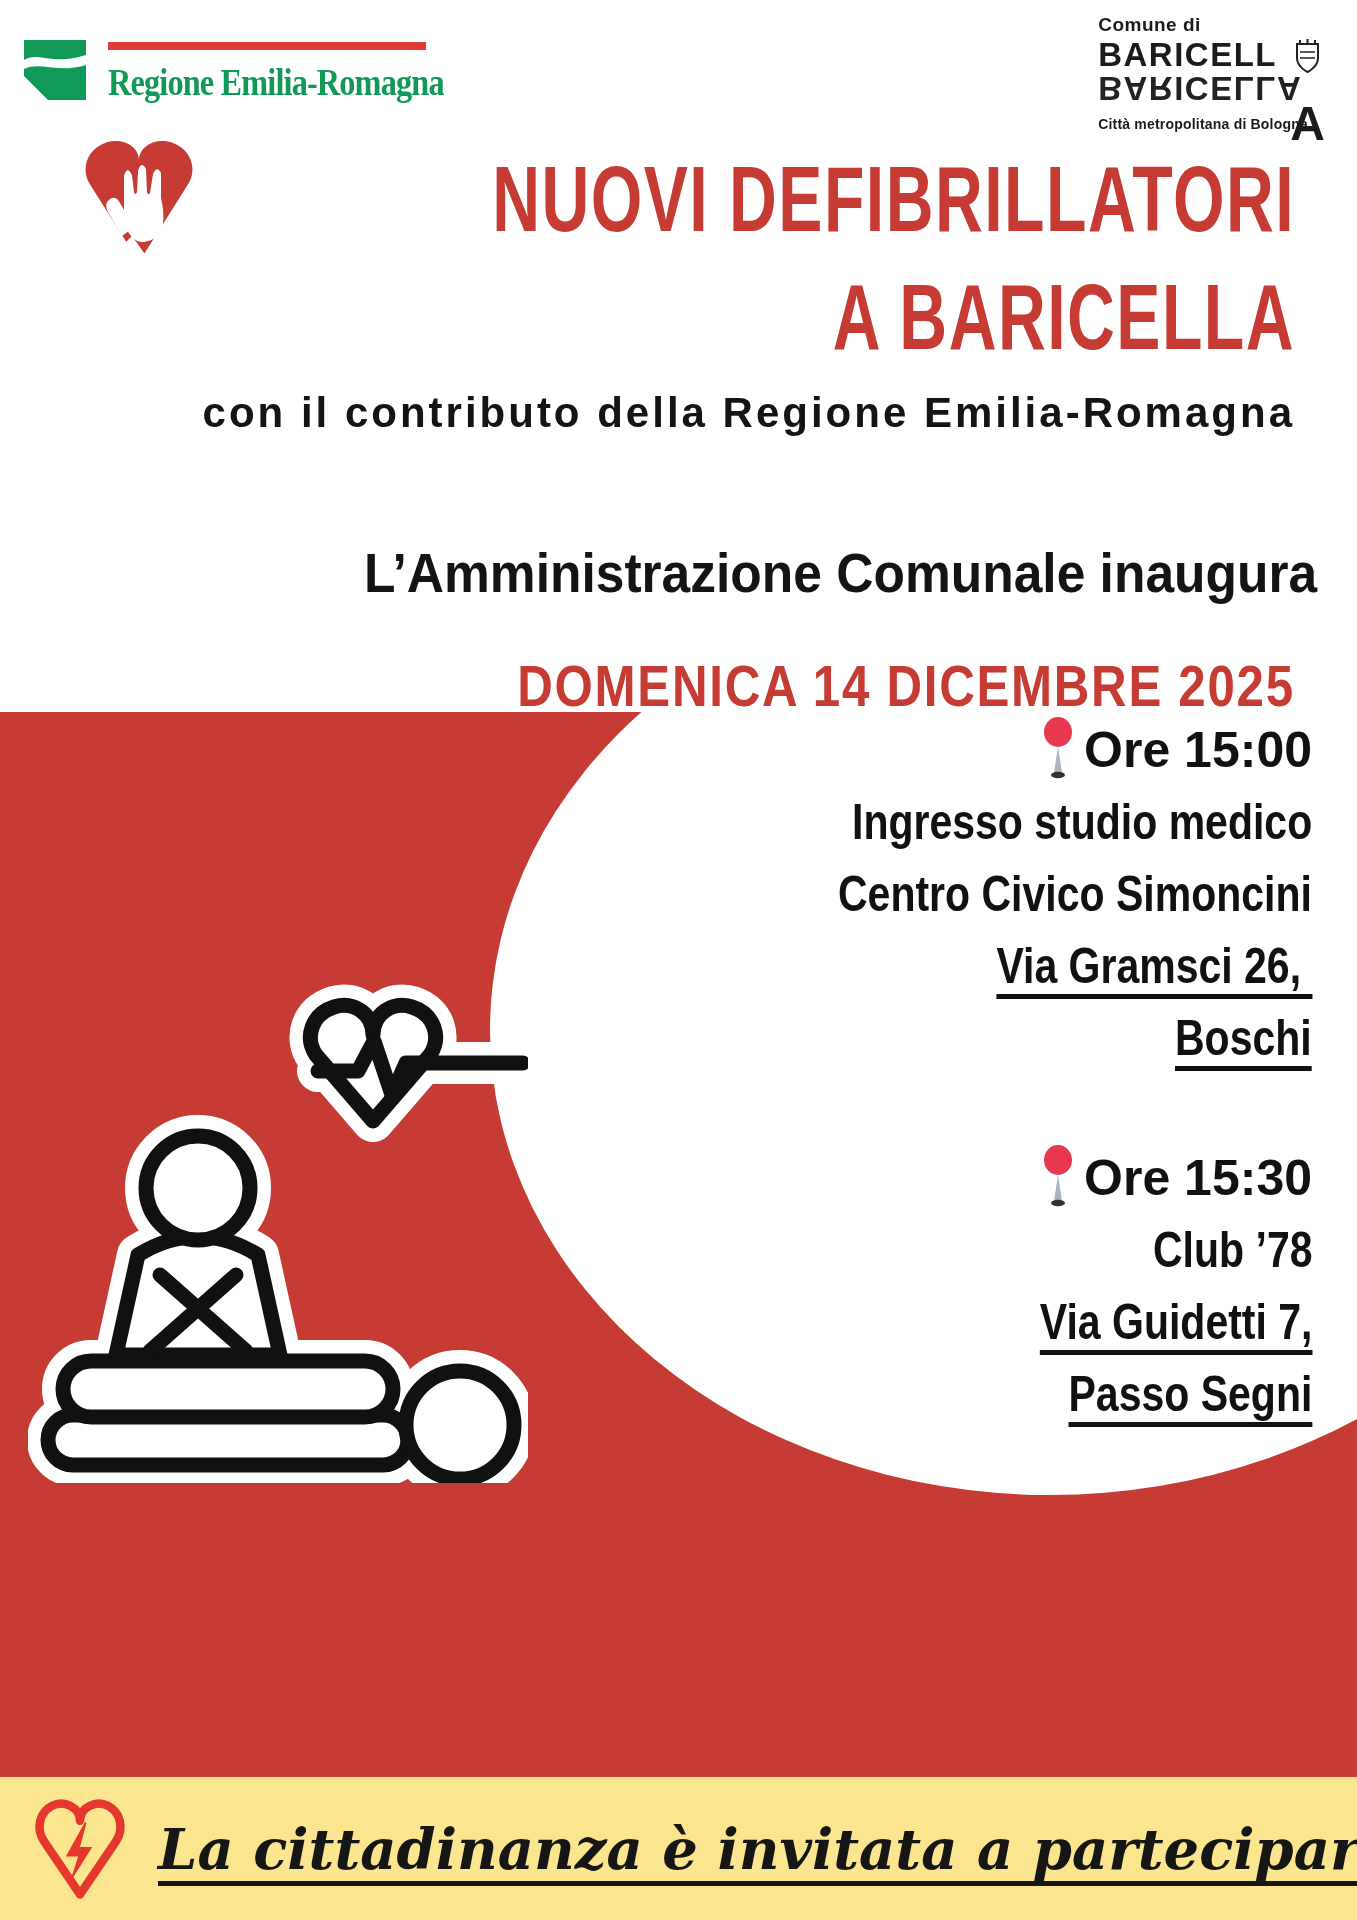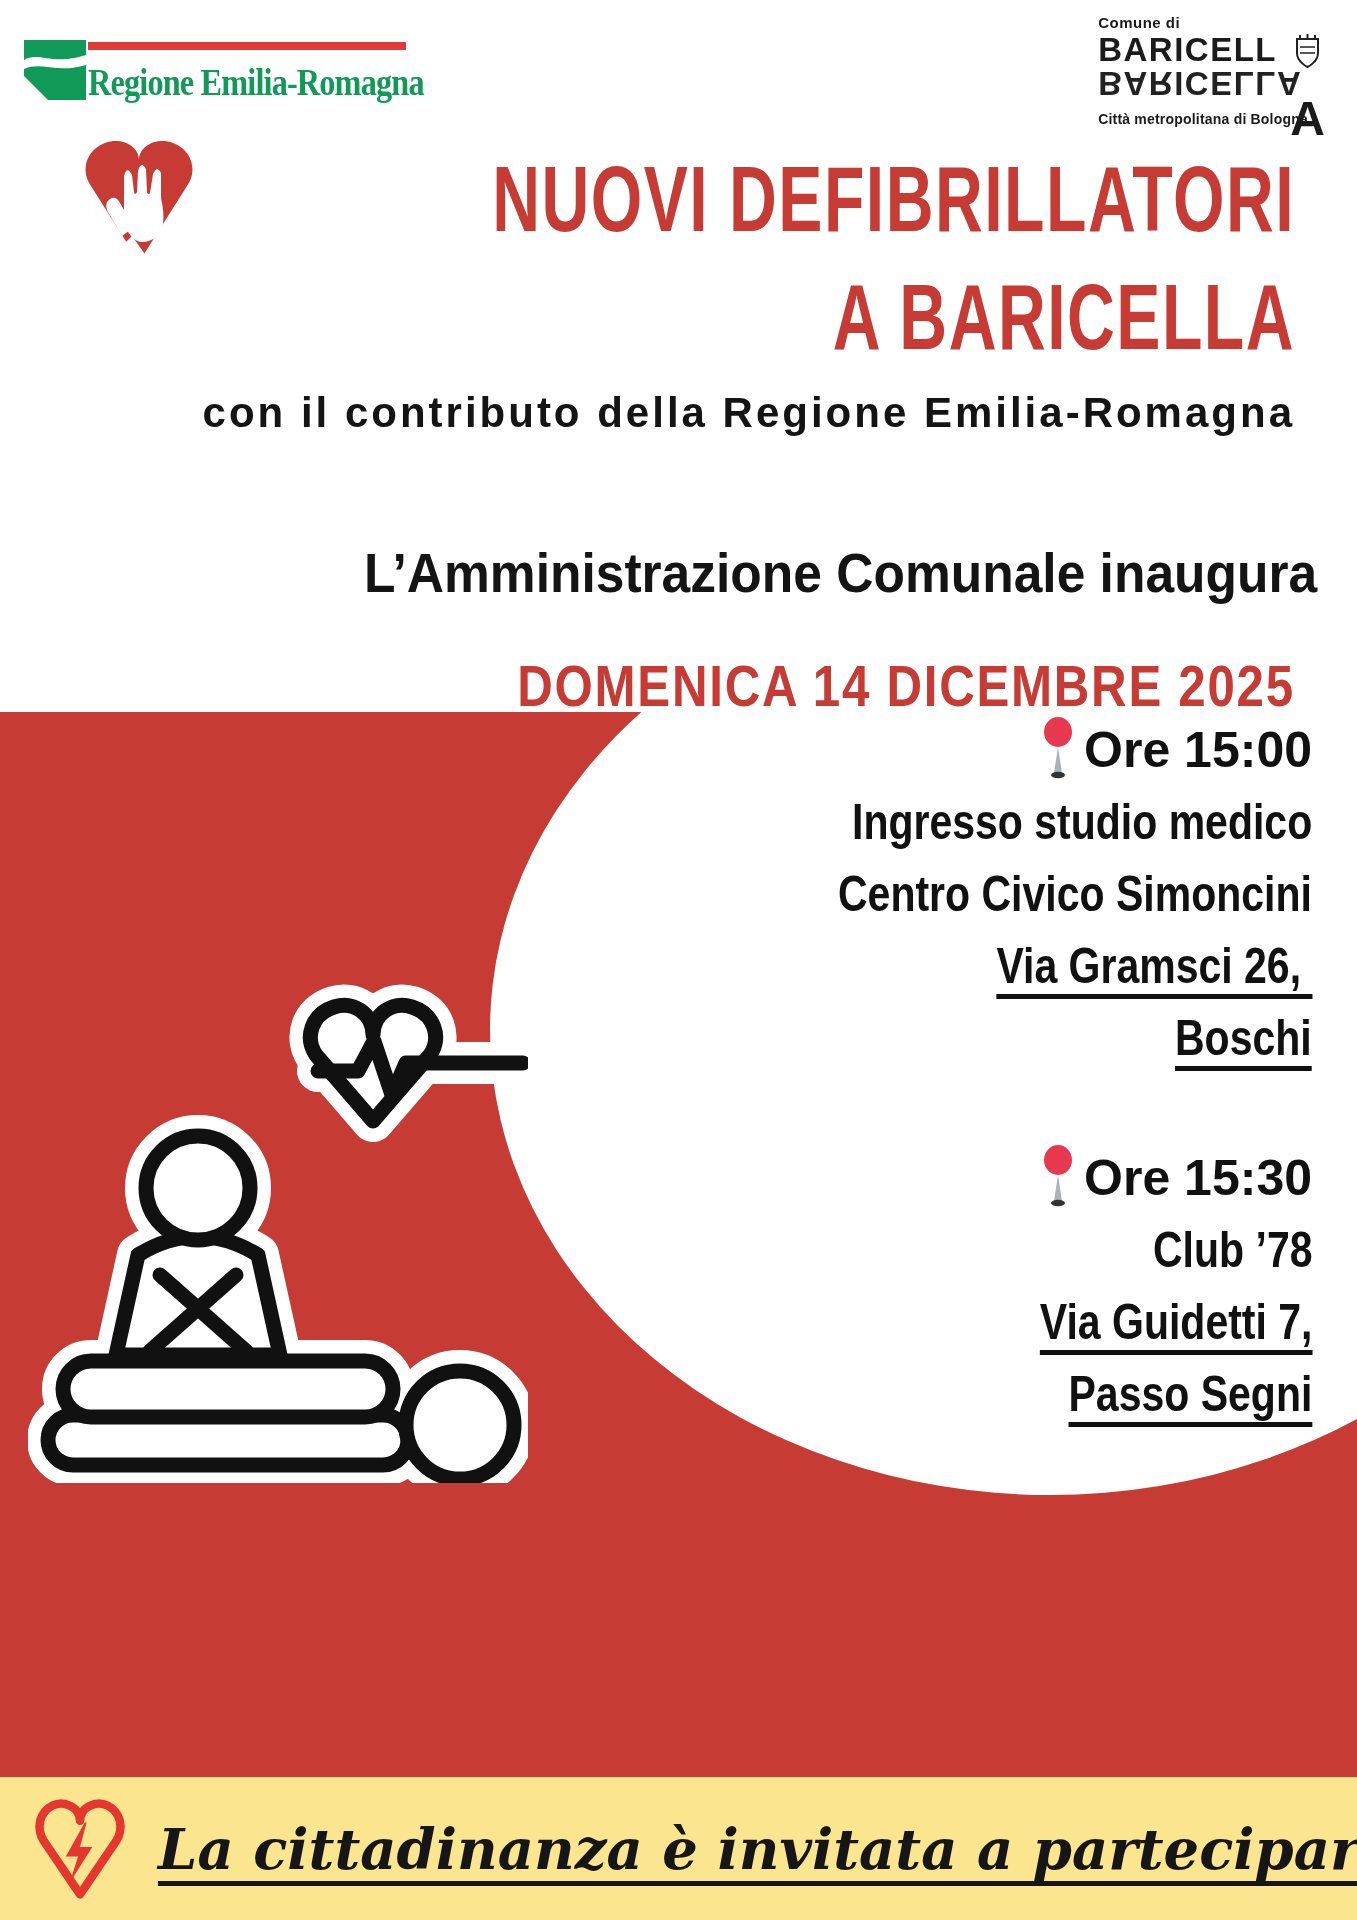--- a/index.html
+++ b/index.html
@@ -9,30 +9,30 @@
     --yellow:#fbe58e;
     --ink:#141414;
   }
   html,body{margin:0;padding:0;background:#fff;}
   .poster{
     position:relative;width:1357px;height:1920px;margin:0 auto;
     background:#ffffff;overflow:hidden;
     font-family:"Liberation Sans",sans-serif;color:var(--ink);
   }
   
-  .rer{position:absolute;left:24px;top:40px;display:flex;gap:2px;align-items:flex-start;}
+  .rer{position:absolute;left:24px;top:40px;display:flex;gap:22px;align-items:flex-start;}
   .rer-flag{width:62px;height:60px;display:block;}
   .rer-right{padding-top:2px;}
   .rer-bar{width:318px;height:8px;background:var(--bar-red);margin-bottom:10px;}
   .rer-name{
     font-family:"Liberation Serif",serif;font-weight:bold;font-size:38px;color:var(--green);
     display:inline-block;transform:scaleX(.85);transform-origin:0 50%;white-space:nowrap;letter-spacing:-1px;
   }
   .comune{position:absolute;top:14px;right:36px;color:#1b1b1b;font-weight:bold;text-align:left;}
-  .comune-super{font-size:15px;letter-spacing:.5px;}
+  .comune-super{font-size:19px;letter-spacing:.5px;}
   .comune-row{display:flex;align-items:flex-start;gap:17px;margin-top:2px;}
   .comune-name{font-size:33px;letter-spacing:1.5px;line-height:34px;white-space:nowrap;}
   .comune-mirror{transform:scaleY(-1);margin-top:-3px;opacity:.97;}
   .comune-sub{font-size:14px;margin-top:11px;letter-spacing:.2px;white-space:nowrap;}
   .comune-bigA{position:absolute;right:-4px;bottom:-16px;font-size:48px;line-height:1;}
   .crest{width:27px;height:36px;flex:0 0 auto;}
   
   .abs-right{position:absolute;text-align:right;}
   .cond{display:inline-block;transform:scaleX(.72);transform-origin:100% 50%;white-space:nowrap;}
   .cond85{display:inline-block;transform:scaleX(.85);transform-origin:100% 50%;white-space:nowrap;}

